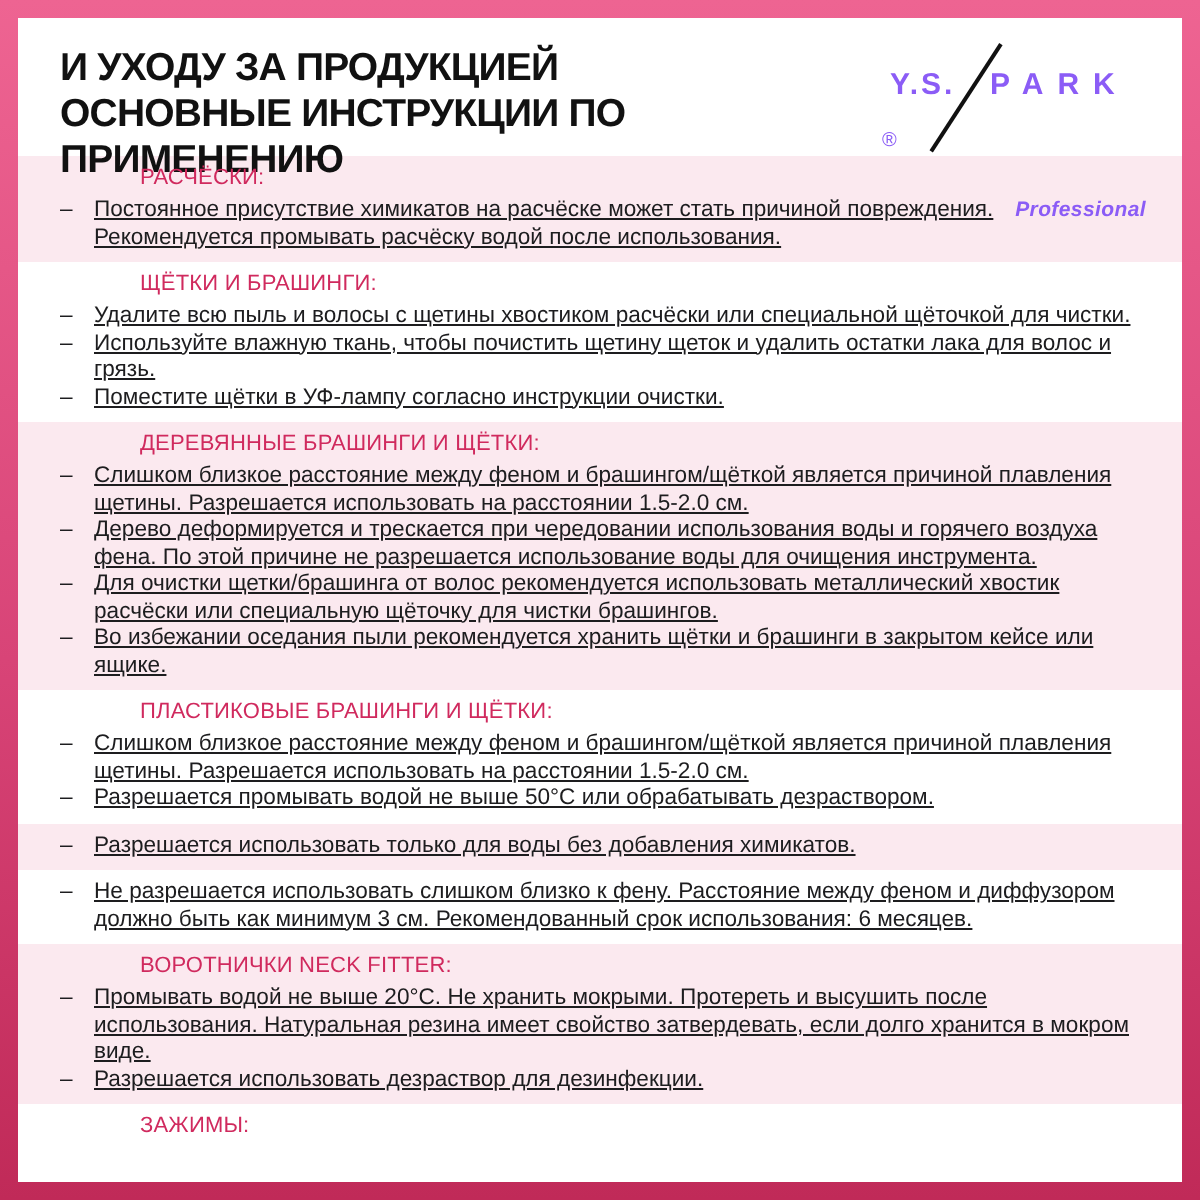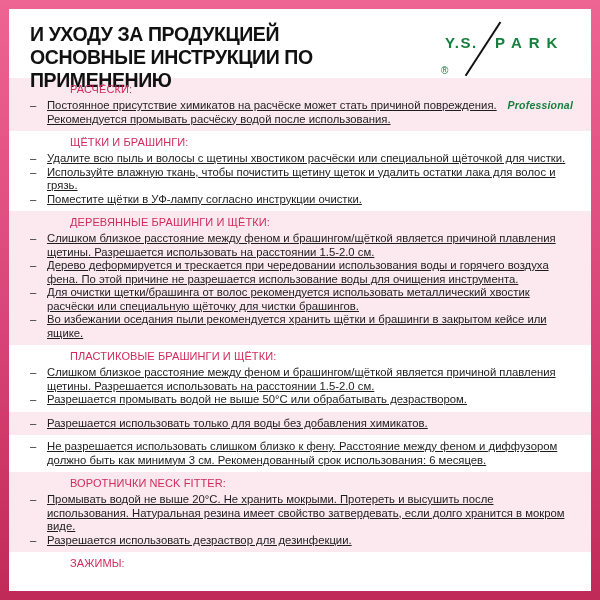--- a/index.html
+++ b/index.html
@@ -39,21 +39,21 @@
     font-weight:bold;
     letter-spacing:-0.4px;
     color:#111;
   }
   .logo{
     position:relative;
     width:138px;
     height:52px;
     flex:none;
     margin-top:2px;
-    color:#15803d;
+    color:#8b5cf6;
   }
   .logo-ys{
     position:absolute;left:10px;top:9px;
     font-weight:bold;font-size:15px;letter-spacing:1.5px;
   }
   .logo-park{
     position:absolute;left:60px;top:9px;
     font-weight:bold;font-size:15px;letter-spacing:7px;white-space:nowrap;
   }
   .logo-slash{

